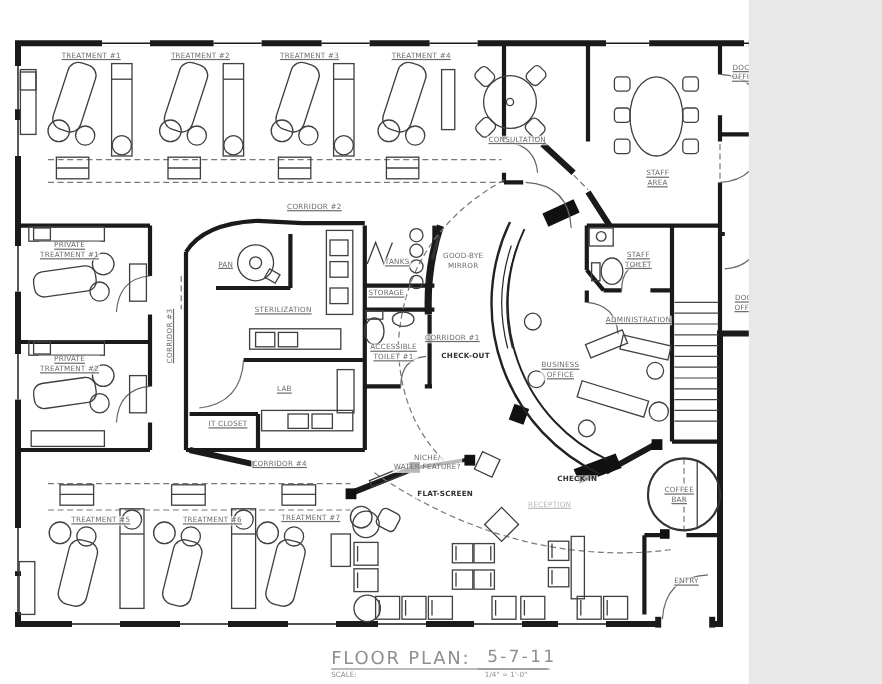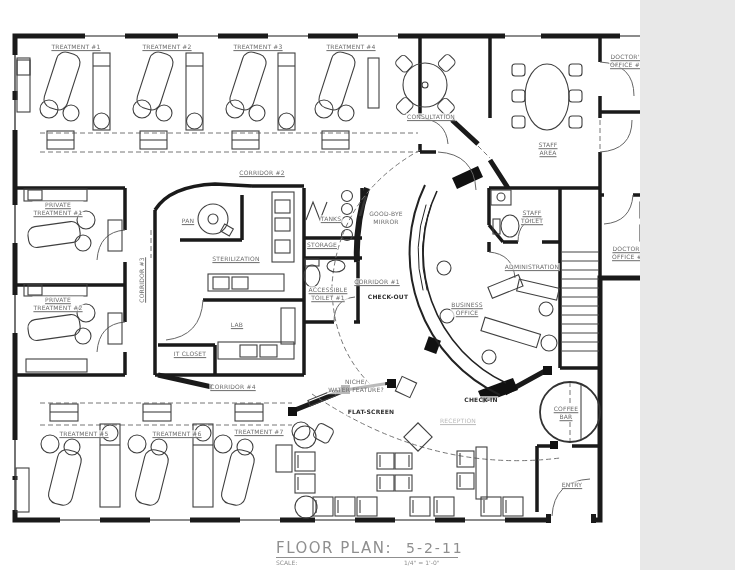--- a/index.html
+++ b/index.html
@@ -1,17 +1,17 @@
 <!DOCTYPE html>
 <html><head>
 <meta charset="utf-8">
 <style>
   html,body{margin:0;padding:0;background:#e8e8e8;}
   .stage{position:relative;width:624px;height:570px;background:#ffffff;overflow:hidden;
-         font-family:"DejaVu Sans",sans-serif;padding-left:16px;}
+         font-family:"DejaVu Sans",sans-serif;}
   .stage svg{position:absolute;left:0;top:0;}
   #labels{position:absolute;left:0;top:0;width:735px;height:570px;}
   .lbl{position:absolute;transform:translate(-50%,-50%);font-size:6px;line-height:1.3;
        color:#6b6b6b;letter-spacing:.2px;text-align:center;white-space:pre-line;
        background:rgba(255,255,255,.7);padding:0 1px;}
   .lbl.u{text-decoration:underline;}
   .lbl.rot{transform:translate(-50%,-50%) rotate(-90deg);}
   .lbl.dark{color:#2f2f2f;font-weight:bold;}
   .lbl.light{color:#b8b8b8;}
   .tb{position:absolute;color:#8f8f8f;}
@@ -390,19 +390,19 @@
 WATER FEATURE?</div>
       <div class="lbl dark" style="left: 371px; top: 412px;">FLAT-SCREEN</div>
       <div class="lbl dark" style="left: 481px; top: 400px;">CHECK-IN</div>
       <div class="lbl u light" style="left: 458px; top: 421px;">RECEPTION</div>
       <div class="lbl u" style="left: 566px; top: 413px;">COFFEE
 BAR</div>
       <div class="lbl u" style="left: 572px; top: 485px;">ENTRY</div>
     </div>
 
 <div class="tb" id="tb-title">FLOOR PLAN:</div>
-<div class="tb" id="tb-date">5-2-11</div>
+<div class="tb" id="tb-date">5-7-11</div>
 <div class="tb" id="tb-scale-label">SCALE:</div>
 <div class="tb" id="tb-scale-value">1/4" = 1'-0"</div>
 <div class="tb-line"></div>
 <div class="tb-line2"></div>
 
 </div>
 
 </body></html>

